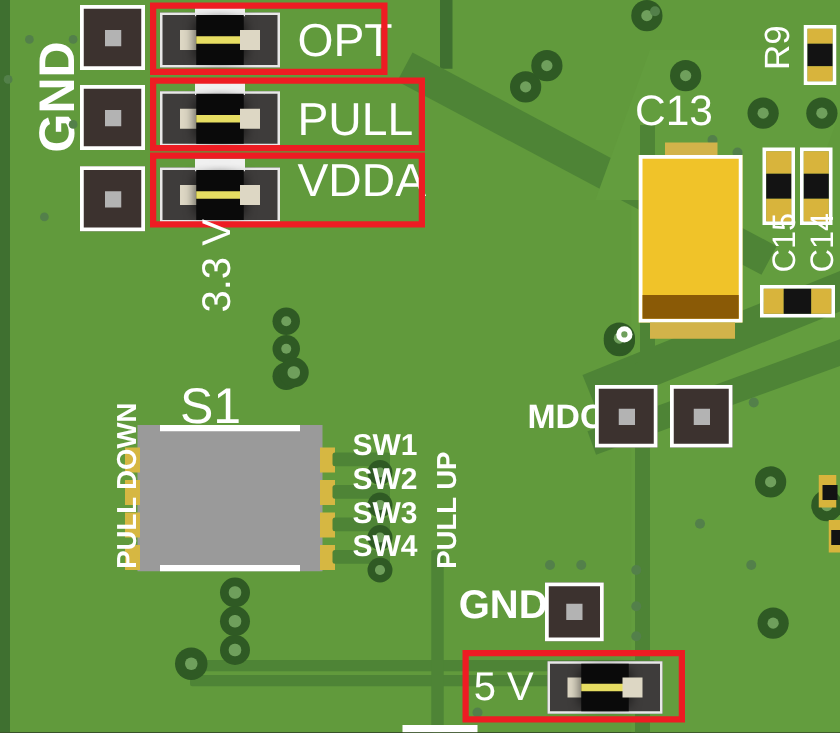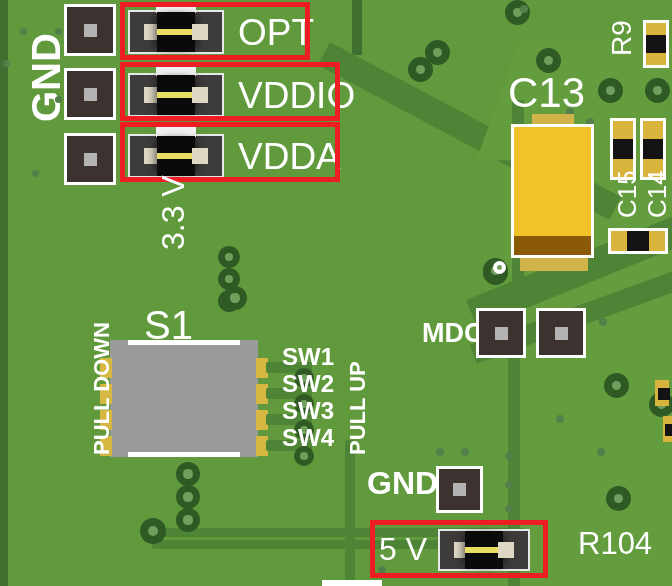--- a/index.html
+++ b/index.html
@@ -243,32 +243,32 @@
   <div class="hl" style="left:120px; top:2px; width:190px; height:58px;"></div>
 
   <div class="header" style="left:128px; top:73px; width:96px; height:44px;">
     <div class="tab"></div>
     <div class="pin p1"></div>
     <div class="shunt">
       <div class="bar"></div>
     </div>
     <div class="pin p3"></div>
   </div>
-  <span class="silk" style="left:238px; top:77px; font-size:37px;">VDDIO</span>
+  <span class="silk" style="left:238px; top:77px; font-size:37px;">PULL</span>
   <div class="hl" style="left:120px; top:62px; width:220px; height:59px;"></div>
 
   <div class="header" style="left:128px; top:134px; width:96px; height:44px;">
     <div class="tab"></div>
     <div class="pin p1"></div>
     <div class="shunt">
       <div class="bar"></div>
     </div>
     <div class="pin p3"></div>
   </div>
-  <span class="silk" style="left:238px; top:138px; font-size:37px;">VDDA</span>
+  <span class="silk" style="left:238px; top:126px; font-size:37px;">VDDA</span>
   <div class="hl" style="left:120px; top:122px; width:220px; height:60px;"></div>
 
   <span class="silk rot90" style="left:157px; top:250px; font-size:32px;">3.3 V</span>
 
   <div class="via" style="left:218px;top:246px;width:22px;height:22px;"></div>
   <div class="via" style="left:218px;top:268px;width:22px;height:22px;"></div>
   <div class="via" style="left:218px;top:290px;width:22px;height:22px;"></div>
 
   <div class="via" style="left:408px;top:57px;width:25px;height:25px;"></div>
   <div class="via" style="left:425px;top:40px;width:25px;height:25px;"></div>
@@ -333,21 +333,21 @@
   <div class="via" style="left:294px;top:446px;width:20px;height:20px;"></div>
 
   <span class="silk rot90" style="left:91px; top:455px; font-size:22px; font-weight:bold;">PULL DOWN</span>
   <span class="silk rot90" style="left:347px; top:455px; font-size:22px; font-weight:bold;">PULL UP</span>
 
   <span class="silk" style="left:282px; top:345px; font-size:24px; font-weight:bold;">SW1</span>
   <span class="silk" style="left:282px; top:372px; font-size:24px; font-weight:bold;">SW2</span>
   <span class="silk" style="left:282px; top:399px; font-size:24px; font-weight:bold;">SW3</span>
   <span class="silk" style="left:282px; top:426px; font-size:24px; font-weight:bold;">SW4</span>
 
-  <span class="silk" style="left:508px; top:72px; font-size:42px;">C13</span>
+  <span class="silk" style="left:508px; top:72px; font-size:34px;">C13</span>
   <div class="c13-lead" style="left:532px; top:114px; width:42px; height:14px;"></div>
   <div id="c13-body" style="left:511px; top:124px; width:83px; height:134px;">
   </div>
   <div id="c13-stripe" style="left:514px; top:236px; width:77px; height:19px;"></div>
   <div class="c13-lead" style="left:520px; top:258px; width:68px; height:13px;"></div>
 
   <span class="silk rot90" style="left:608px; top:56px; font-size:28px;">R9</span>
   <div class="smd-outline" style="left:643px; top:20px; width:26px; height:48px;"></div>
   <div class="smd-term" style="left:646px; top:23px; width:20px; height:12px;"></div>
   <div class="smd-res" style="left:646px; top:35px; width:20px; height:18px;"></div>
@@ -391,17 +391,16 @@
   <span class="silk" style="left:379px; top:533px; font-size:32px;">5 V</span>
   <div class="header" style="left:438px; top:529px; width:92px; height:42px;">
     <div class="pin p1"></div>
     <div class="shunt">
       <div class="bar"></div>
     </div>
     <div class="pin p3"></div>
   </div>
   <div class="hl" style="left:370px; top:520px; width:178px; height:58px;"></div>
 
-  <span class="silk" style="left:578px; top:528px; font-size:31px;">R104</span>
 
   <div style="position:absolute; left:322px; top:580px; width:60px; height:6px; background:#ffffff;"></div>
 
 </div>
 
 </body></html>

